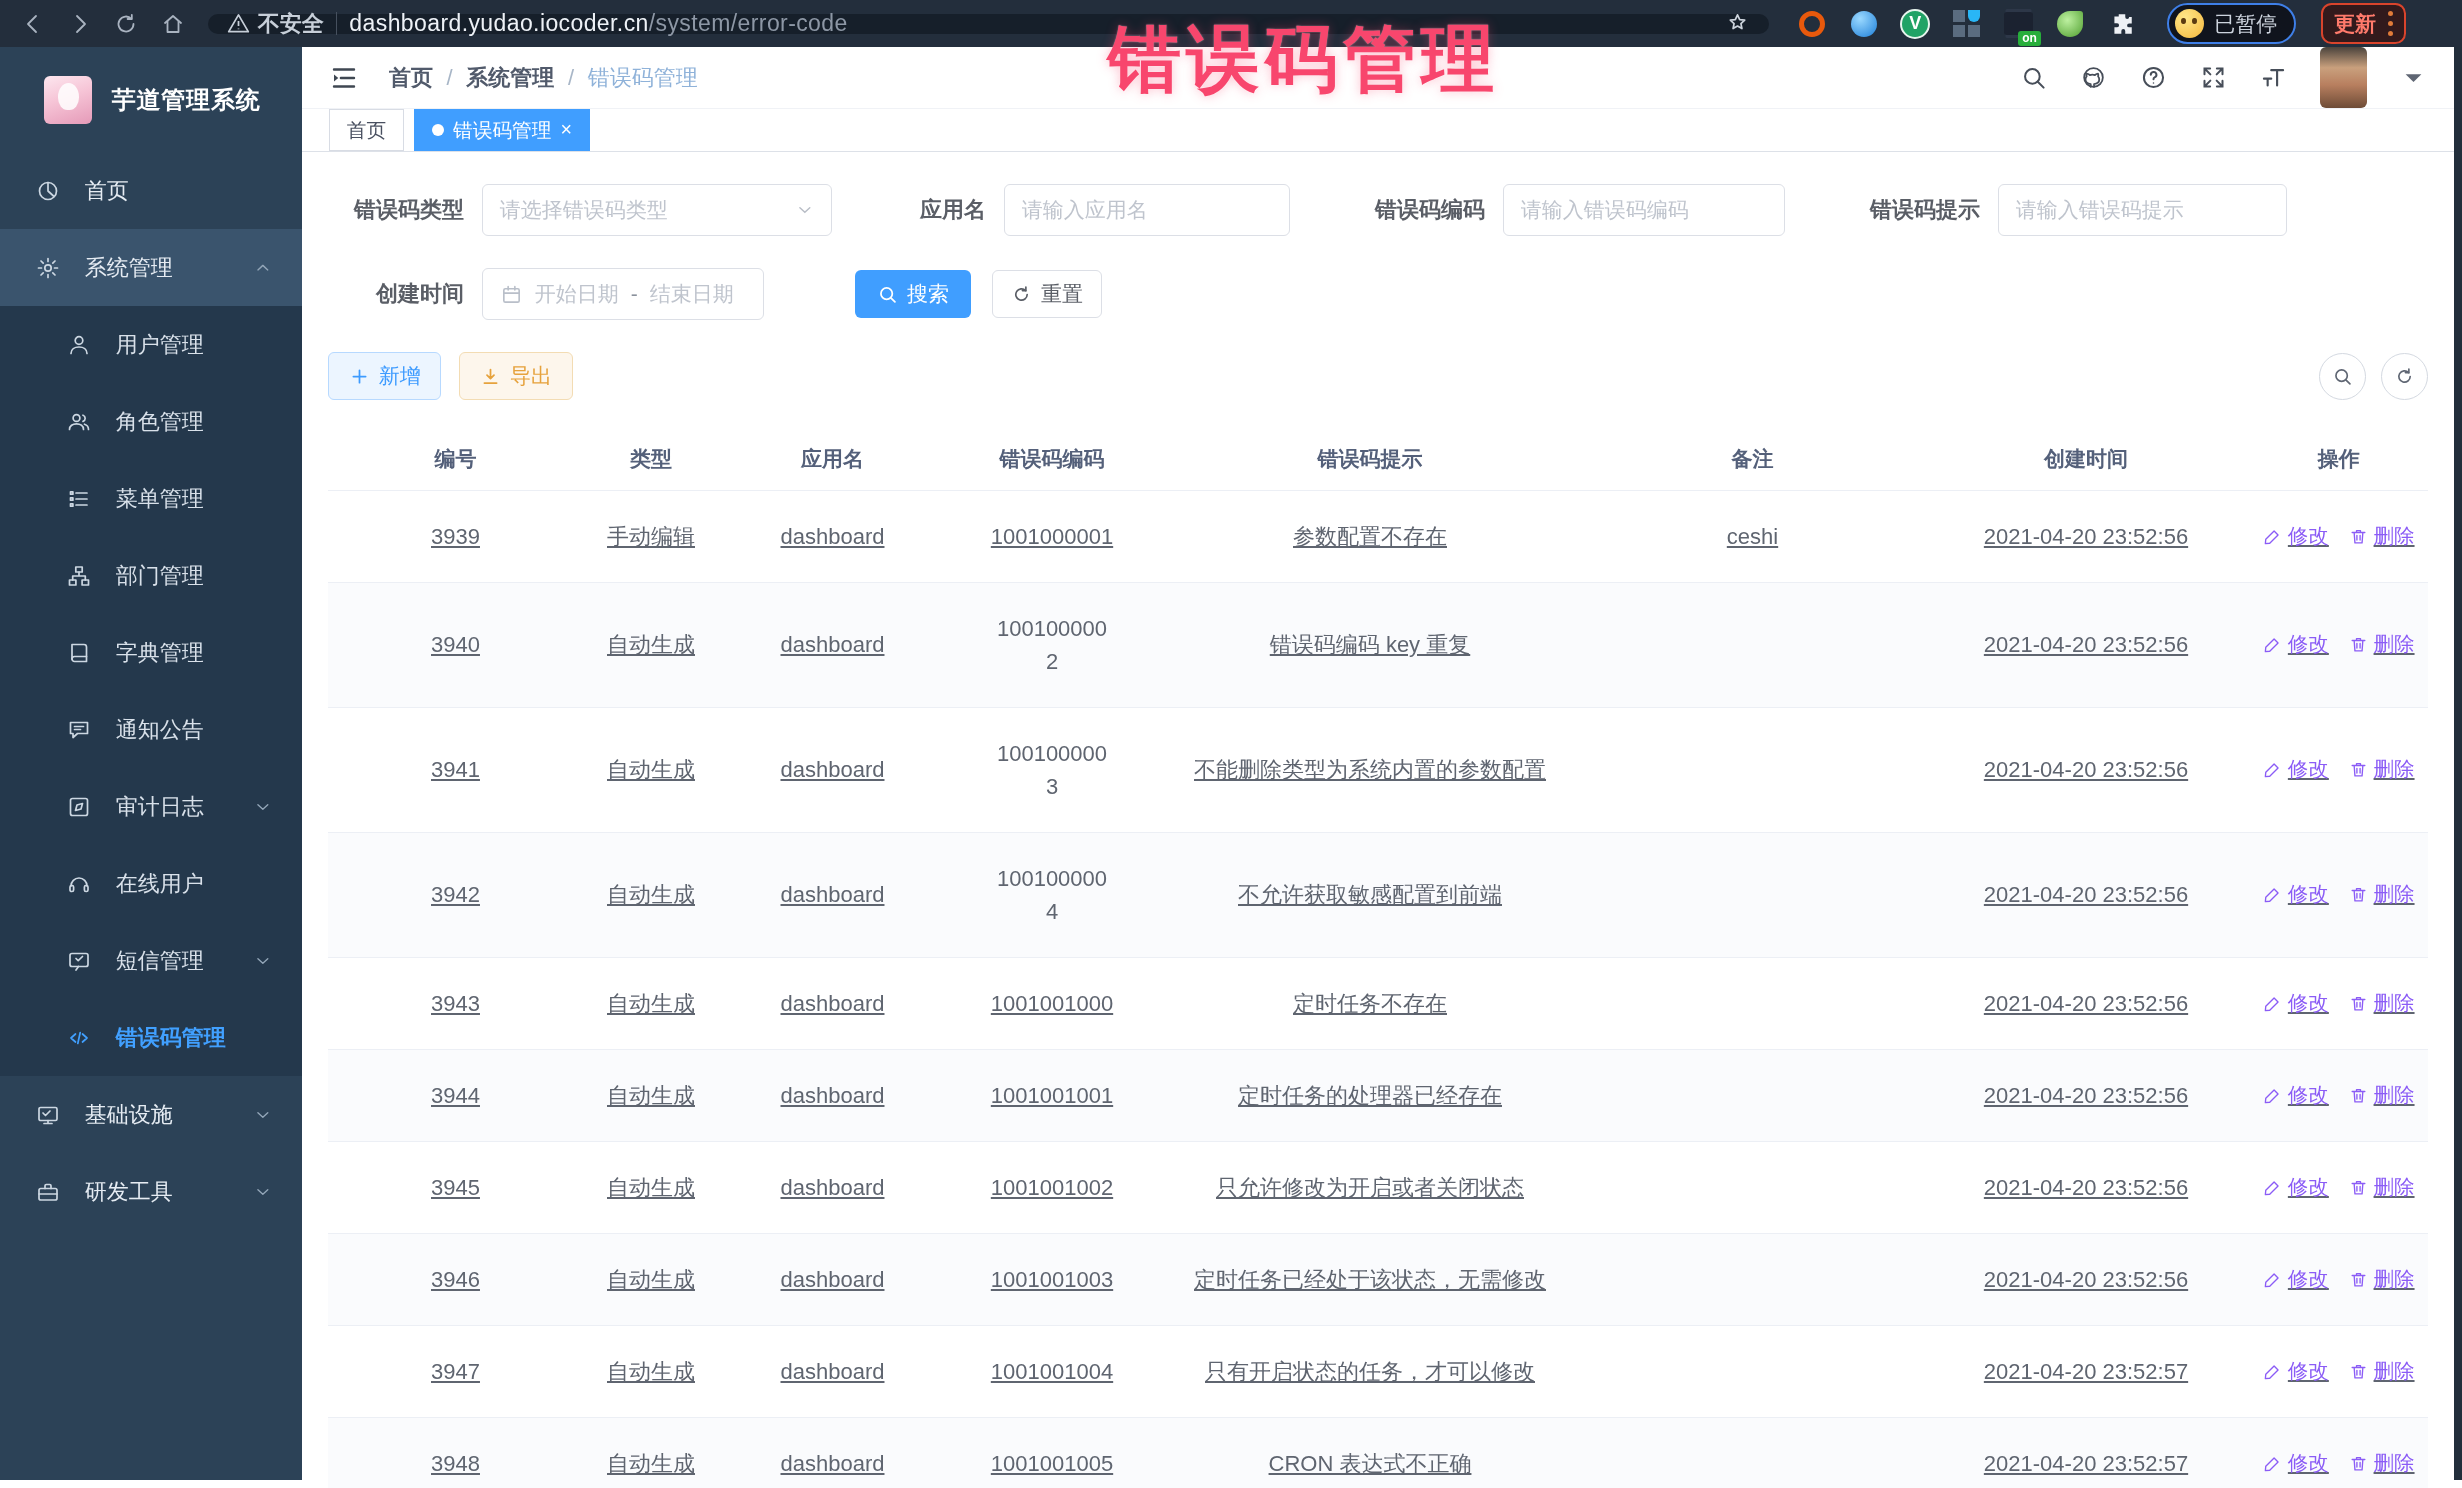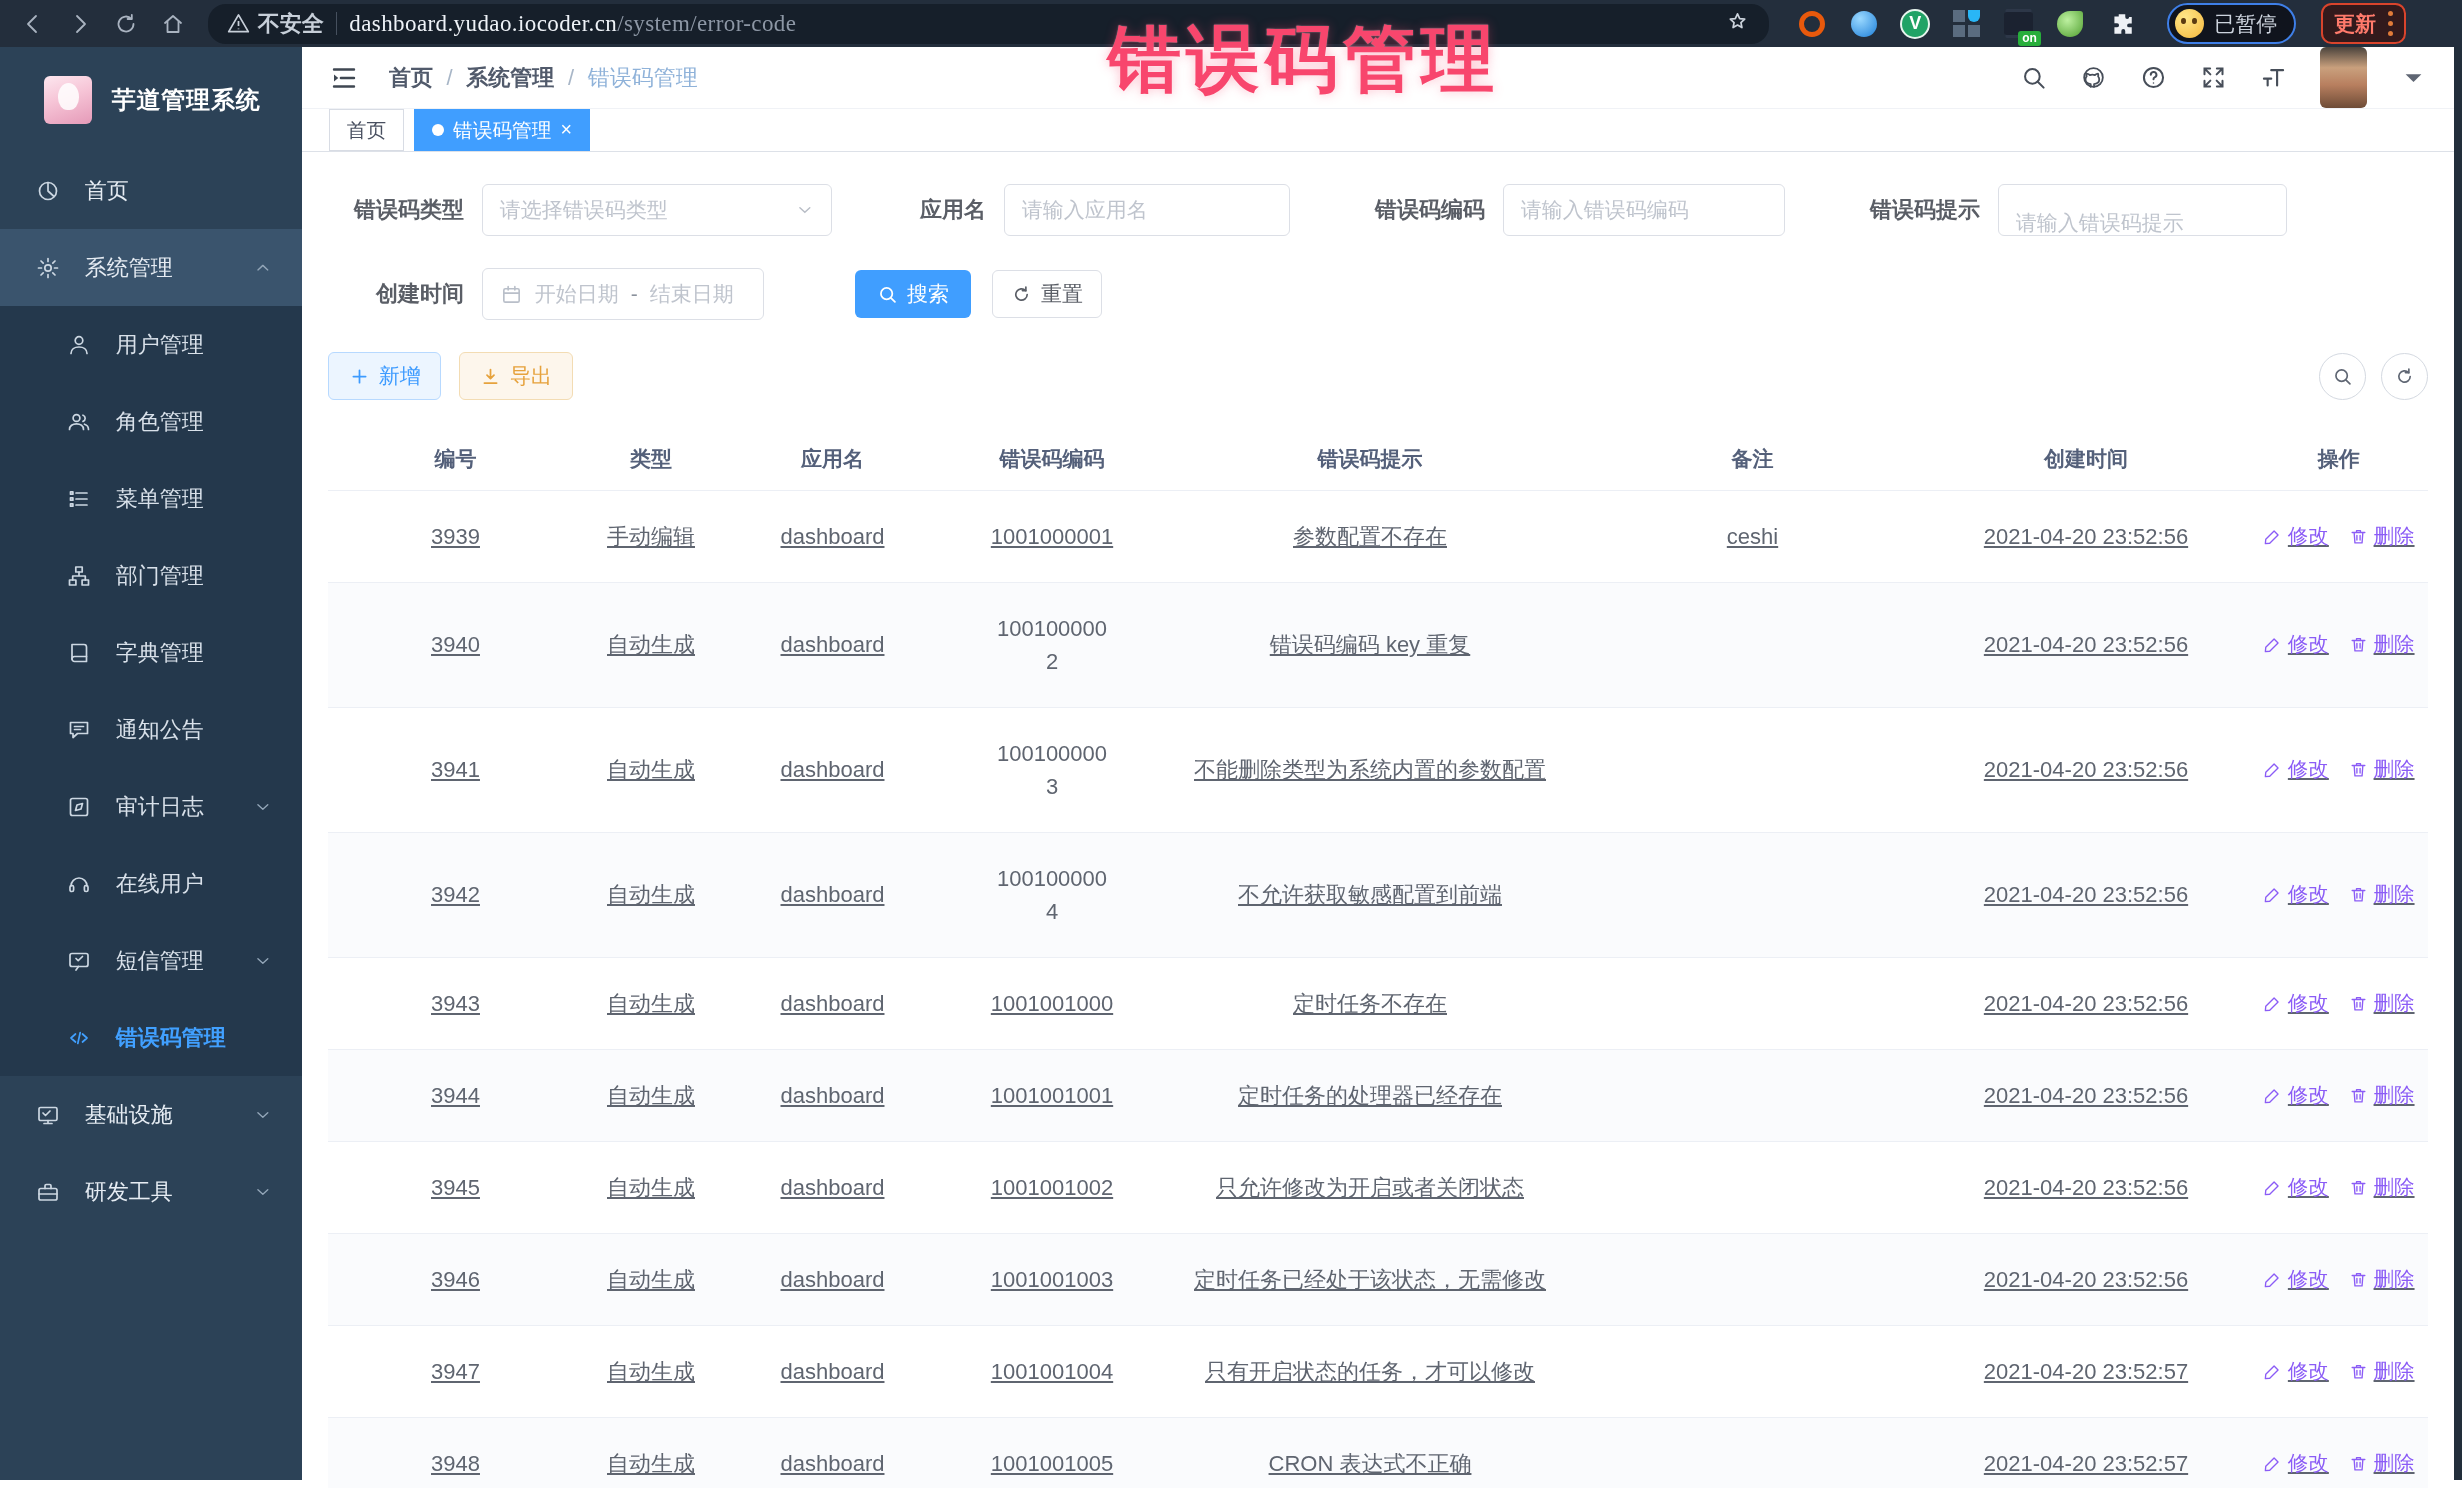--- a/index.html
+++ b/index.html
@@ -3,21 +3,21 @@
 <meta charset="utf-8">
 <style>
   * { box-sizing: border-box; margin: 0; padding: 0; }
   html,body { width:2462px; height:1488px; overflow:hidden; }
   body { font-family:"Liberation Sans","DejaVu Sans",sans-serif; background:#fff; position:relative; }
 
   
   .browser-bar { height:47px; background:#232e3c; display:flex; align-items:center; padding:0 13.6px; gap:7.6px; color:#b7c0cc; position:relative; z-index:5;}
   .nav-ico { width:39px; height:35px; display:flex; align-items:center; justify-content:center; color:#a9b3c0; }
   .nav-ico svg { width:24px; height:24px; }
-  .url-pill { height:40px; flex:0 0 1561px; background:#161f2a; border-radius:18px; display:flex; align-items:center; padding:0 19.7px; gap:12px; margin-left:7.6px;font-family:Liberation Serif, serif; }
+  .url-pill { height:20px; flex:0 0 1561px; background:#161f2a; border-radius:18px; display:flex; align-items:center; padding:0 19.7px; gap:12px; margin-left:7.6px; }
   .url-warn { display:flex; align-items:center; gap:7.6px; color:#c7cfd9; font-size:22px; font-weight:600;}
   .url-warn svg { width:23px; height:23px; }
   .url-divider { width:1.5px; height:23px; background:#46505e; }
   .url-text { font-size:23px; color:#eef2f7; letter-spacing:0.4px; white-space:nowrap;}
   .url-path { color:#8d97a5; }
   .url-star { margin-left:auto; color:#cdd4dd; }
   .url-star svg{ width:23px;height:23px;}
   .ext-row { display:flex; align-items:center; gap:19.7px; margin-left:19.7px; }
   .ext { width:32px; height:32px; display:flex; align-items:center; justify-content:center; position:relative; }
   .ext-circle { width:26px; height:26px; border-radius:50%; }
@@ -475,21 +475,21 @@
         </div>
         <span class="f-label" style="margin-left:88px">应用名</span>
         <div class="f-ctrl" style="width:286px; margin-left:18px;">
           <input class="f-input" placeholder="请输入应用名" style="">
         </div>
         <span class="f-label" style="margin-left:85px">错误码编码</span>
         <div class="f-ctrl" style="width:282px; margin-left:18px;">
           <input class="f-input" placeholder="请输入错误码编码" style="">
         </div>
         <span class="f-label" style="margin-left:85px">错误码提示</span>
-        <div class="f-ctrl" style="width:289px; margin-left:18px;align-items:flex-end;">
+        <div class="f-ctrl" style="width:289px; margin-left:18px;">
           <input class="f-input" placeholder="请输入错误码提示" style="">
         </div>
       </div>
 
       <div class="filter-row">
         <span class="f-label" style="width:136px">创建时间</span>
         <div class="f-ctrl date-range" style="width:282px; margin-left:18px;">
           <span class="cal">
               <svg viewBox="0 0 24 24" fill="none" stroke="currentColor" stroke-width="1.7" stroke-linecap="round">
                 <rect x="4" y="6" width="16" height="14" rx="1.5"></rect>

